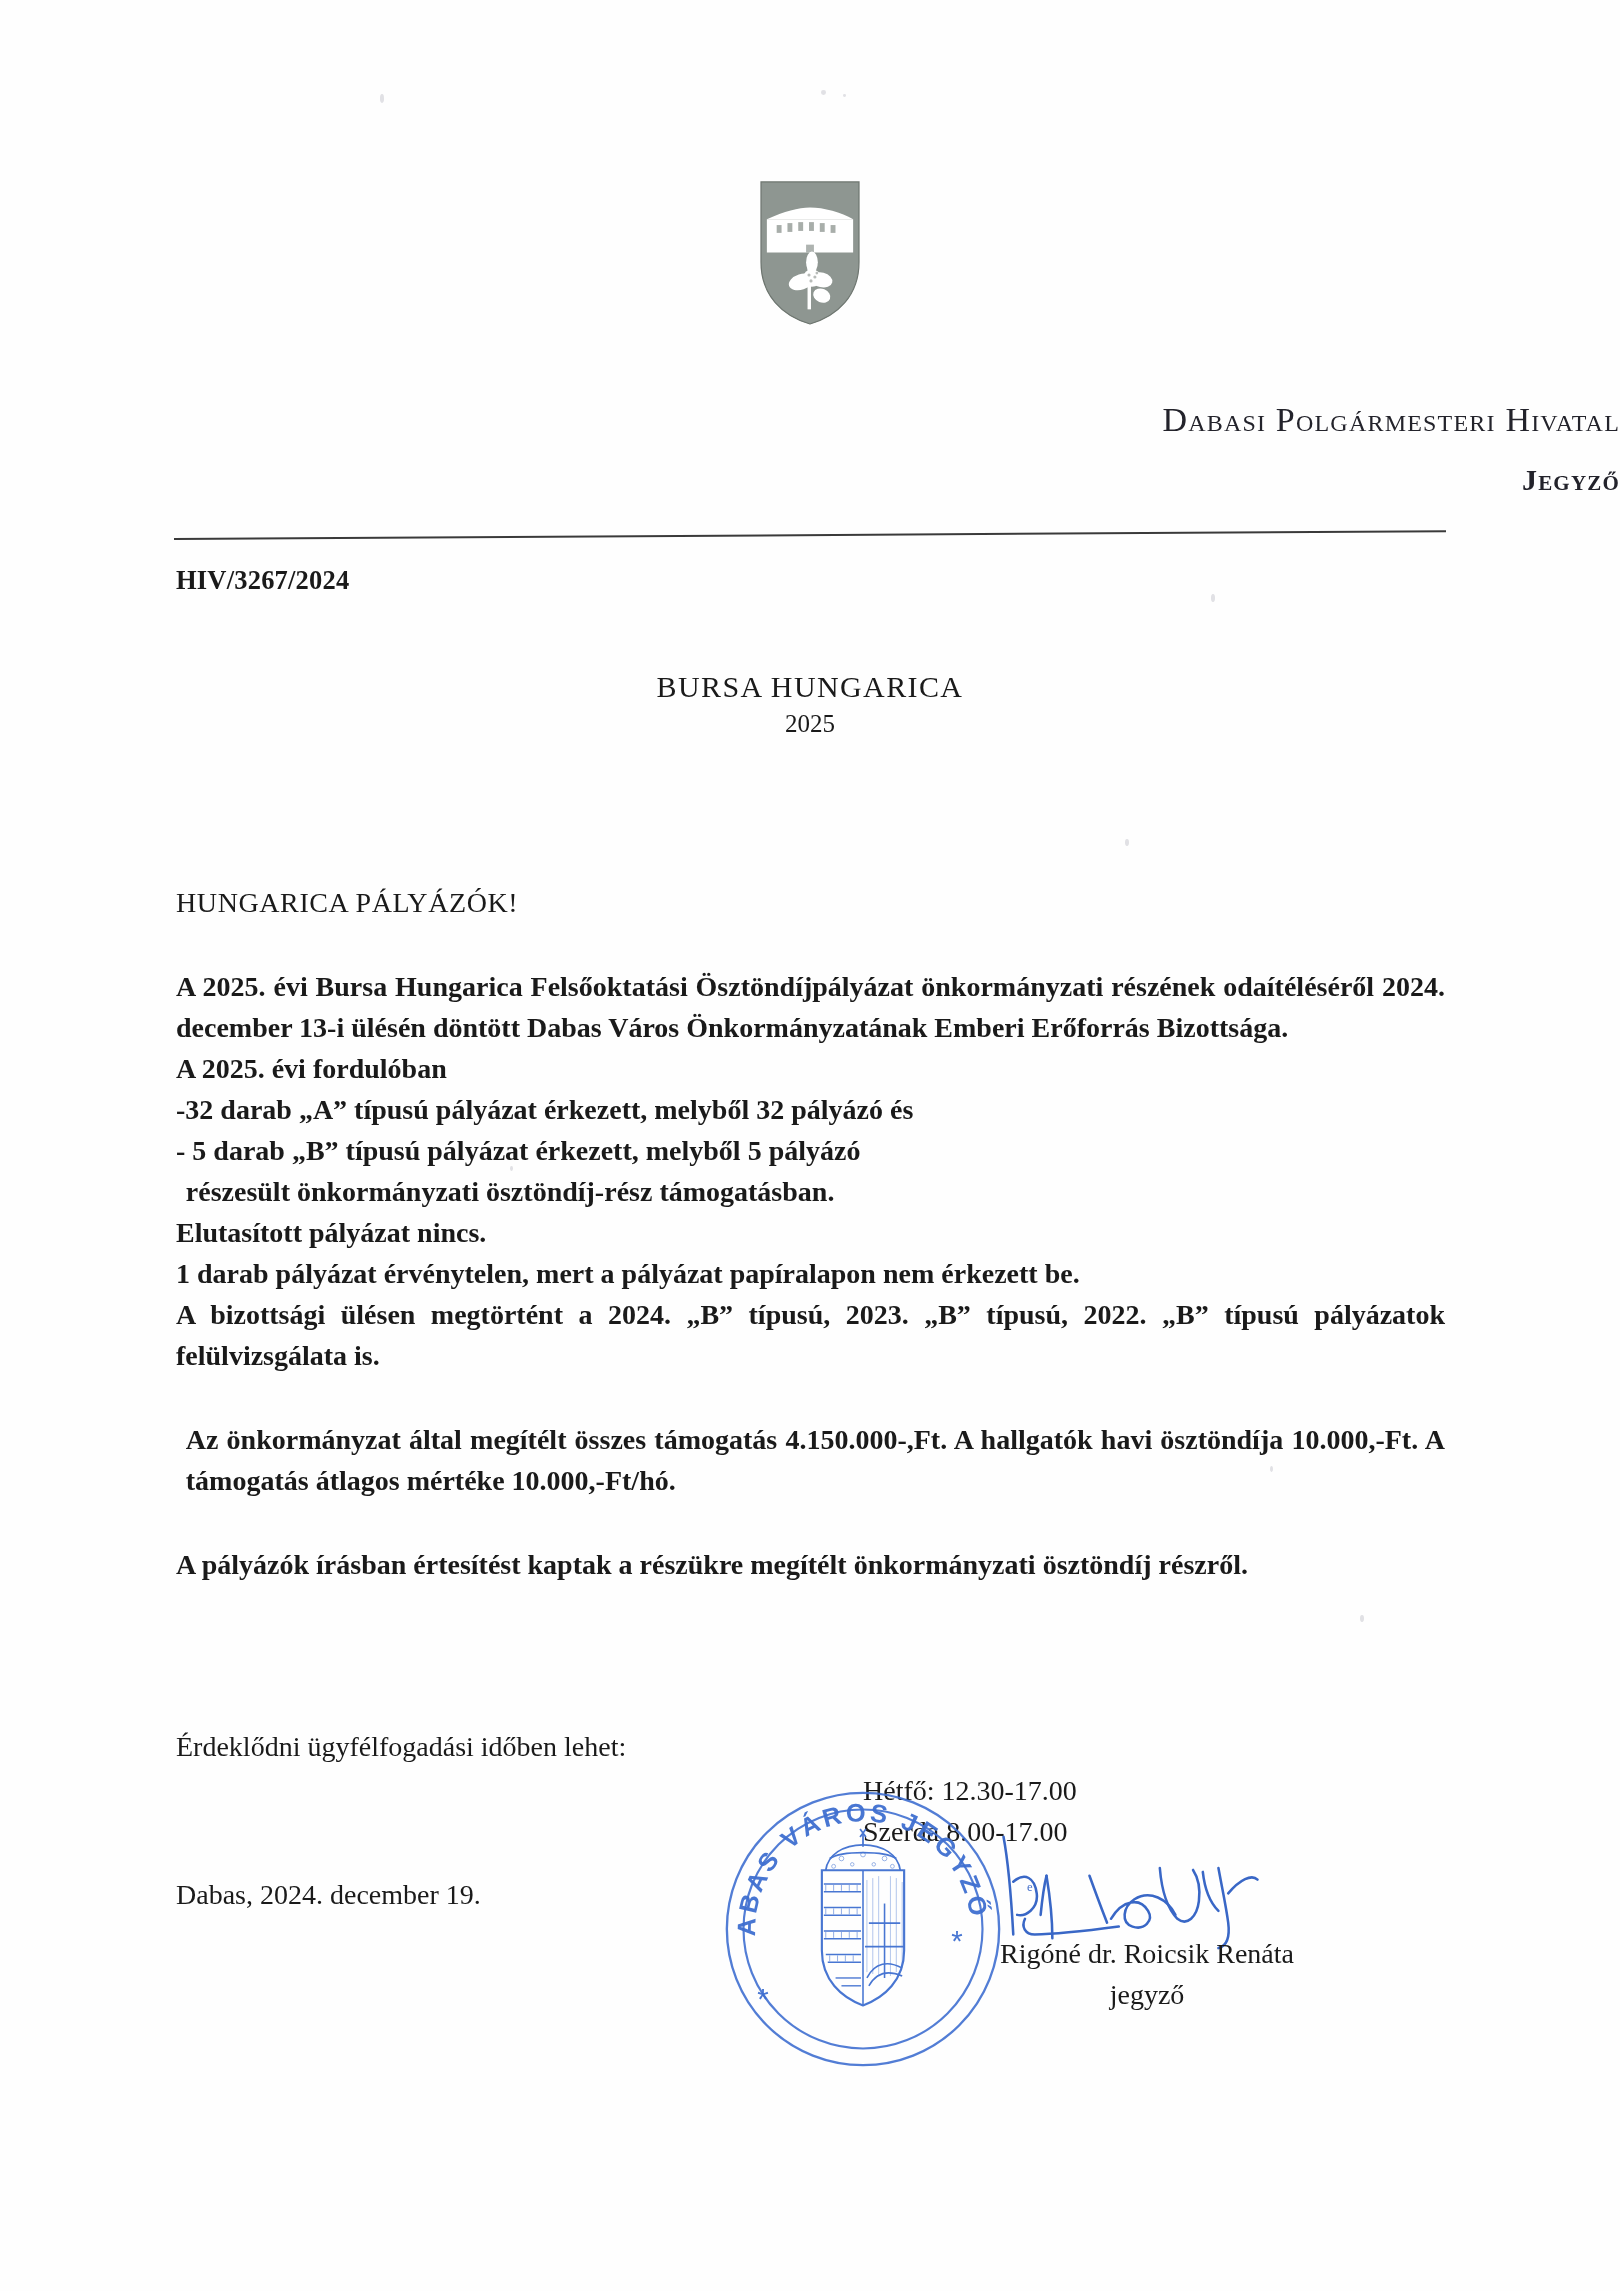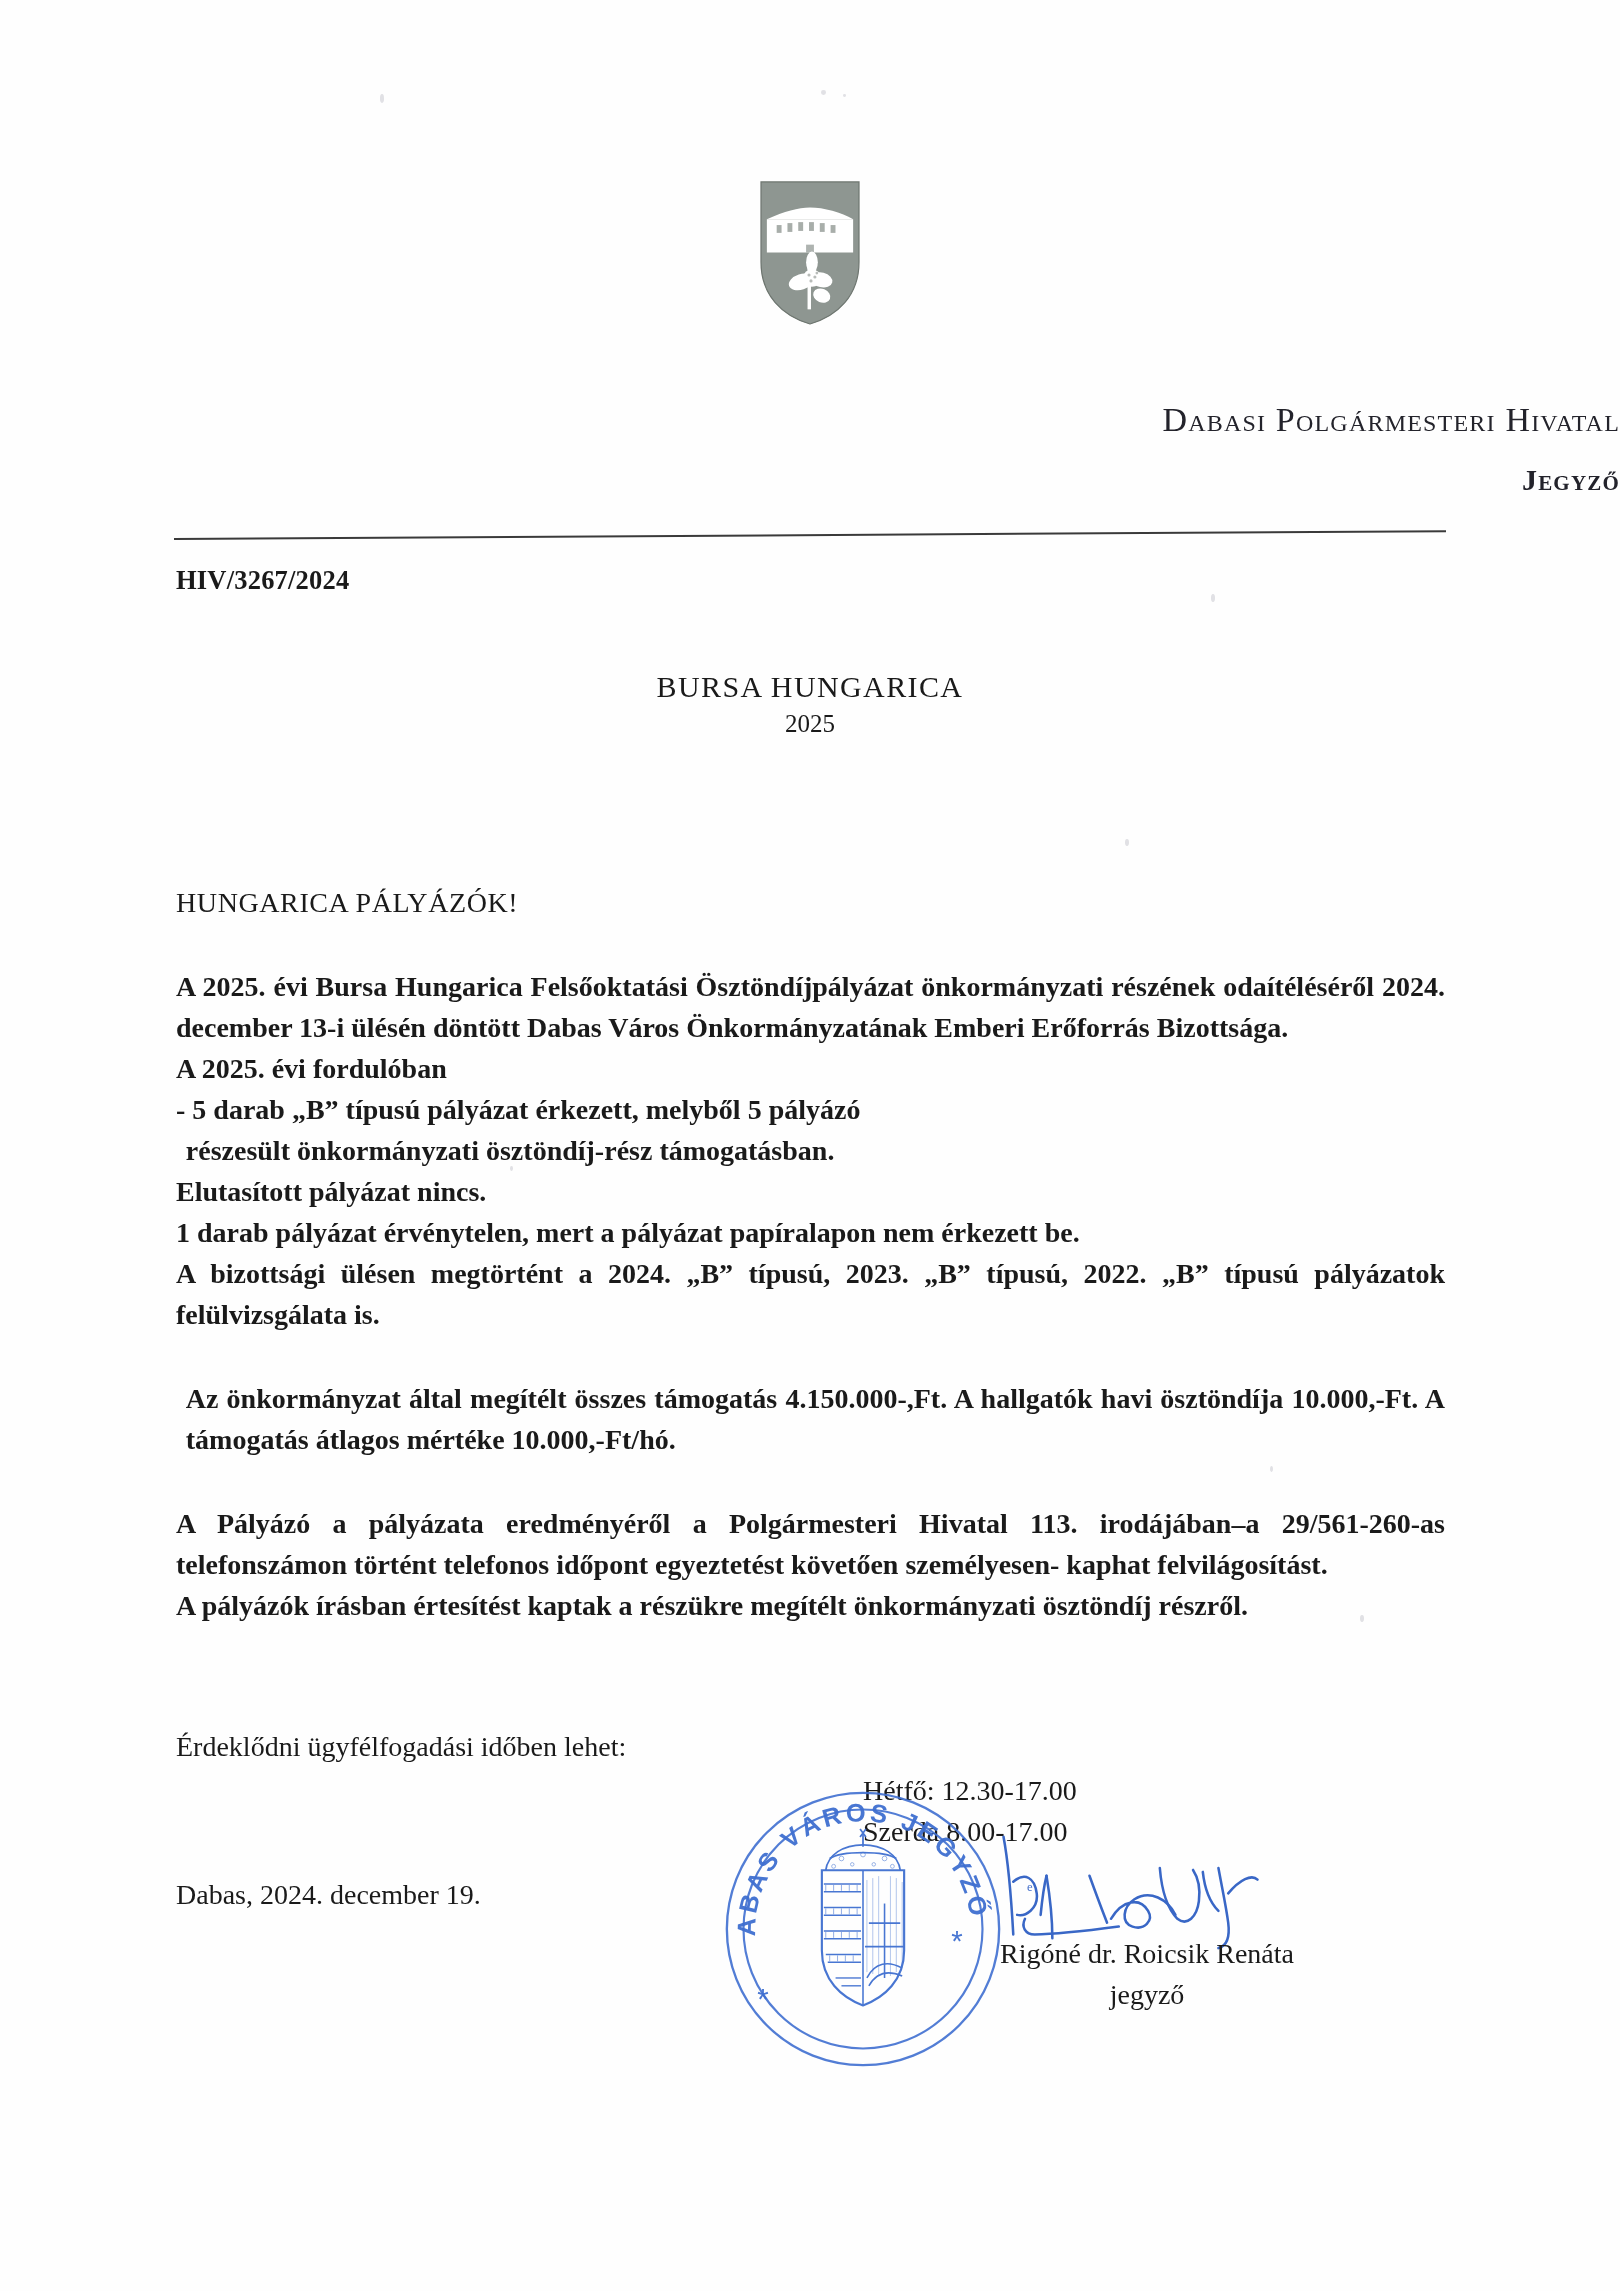--- a/index.html
+++ b/index.html
@@ -253,38 +253,38 @@
   </div>
 
   <div class="body">
 
     <div class="salutation">HUNGARICA PÁLYÁZÓK!</div>
 
     <p class="para">A 2025. évi Bursa Hungarica Felsőoktatási Ösztöndíjpályázat önkormányzati részének odaítéléséről 2024. december 13-i ülésén döntött Dabas Város Önkormányzatának Emberi Erőforrás Bizottsága.</p>
 
     <p class="para loose">A 2025. évi fordulóban</p>
 
+    <p class="para loose">-32 darab  „A” típusú  pályázat érkezett, melyből 32 pályázó és</p>
 
     <p class="para loose">-  5 darab  „B” típusú pályázat érkezett, melyből 5 pályázó</p>
 
     <p class="para loose indent-one">részesült önkormányzati ösztöndíj-rész támogatásban.</p>
 
     <p class="para loose">Elutasított pályázat nincs.</p>
 
     <p class="para loose">1 darab pályázat érvénytelen, mert a pályázat papíralapon nem érkezett be.</p>
 
     <p class="para">A bizottsági ülésen megtörtént a 2024. „B” típusú, 2023. „B” típusú, 2022. „B” típusú pályázatok felülvizsgálata is.</p>
 
     <div class="gap-lg"></div>
 
     <p class="para indent-one">Az önkormányzat által megítélt összes támogatás 4.150.000-,Ft. A hallgatók havi ösztöndíja 10.000,-Ft. A támogatás átlagos mértéke 10.000,-Ft/hó.</p>
 
     <div class="gap-lg"></div>
 
-    <p class="para">A Pályázó a pályázata eredményéről a Polgármesteri Hivatal 113. irodájában–a 29/561-260-as telefonszámon történt telefonos időpont egyeztetést követően személyesen- kaphat felvilágosítást.</p>
 
     <p class="para loose">A pályázók írásban értesítést kaptak a részükre megítélt önkormányzati ösztöndíj részről.</p>
   </div>
 
   <div class="hours-label">Érdeklődni ügyfélfogadási időben lehet:</div>
 
   <div class="hours-list">
     <div>Hétfő: 12.30-17.00</div>
     <div>Szerda 8.00-17.00</div>
   </div>

